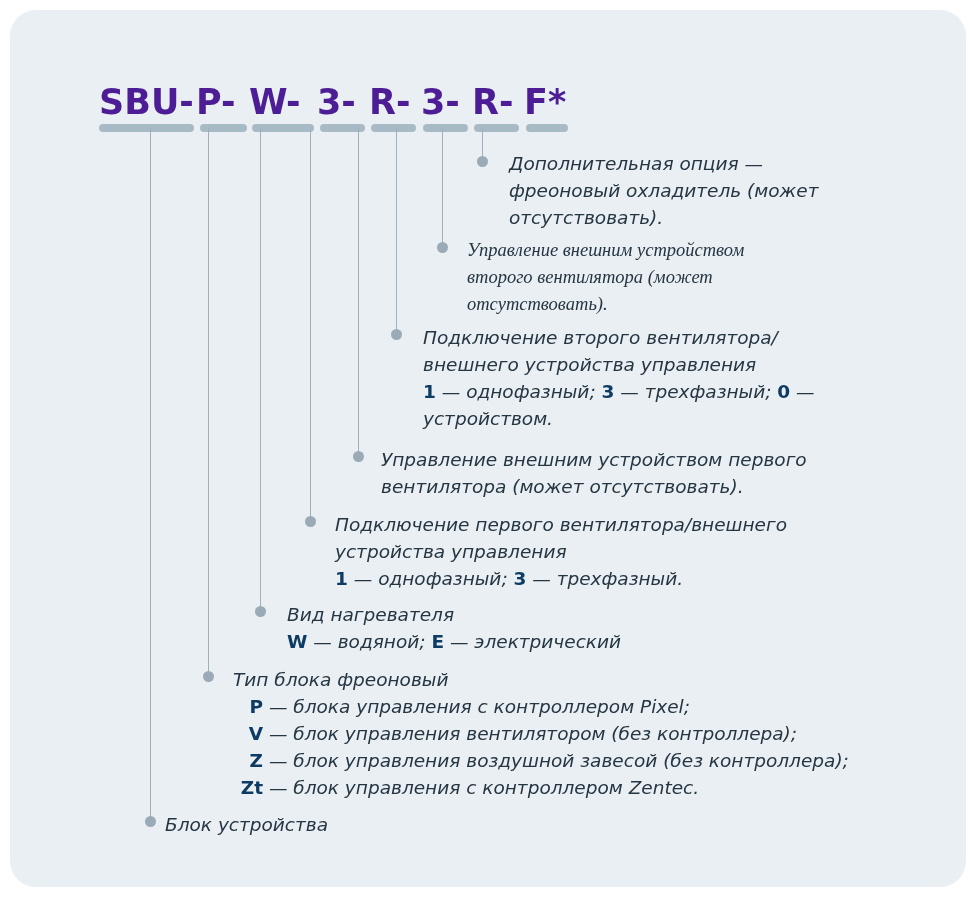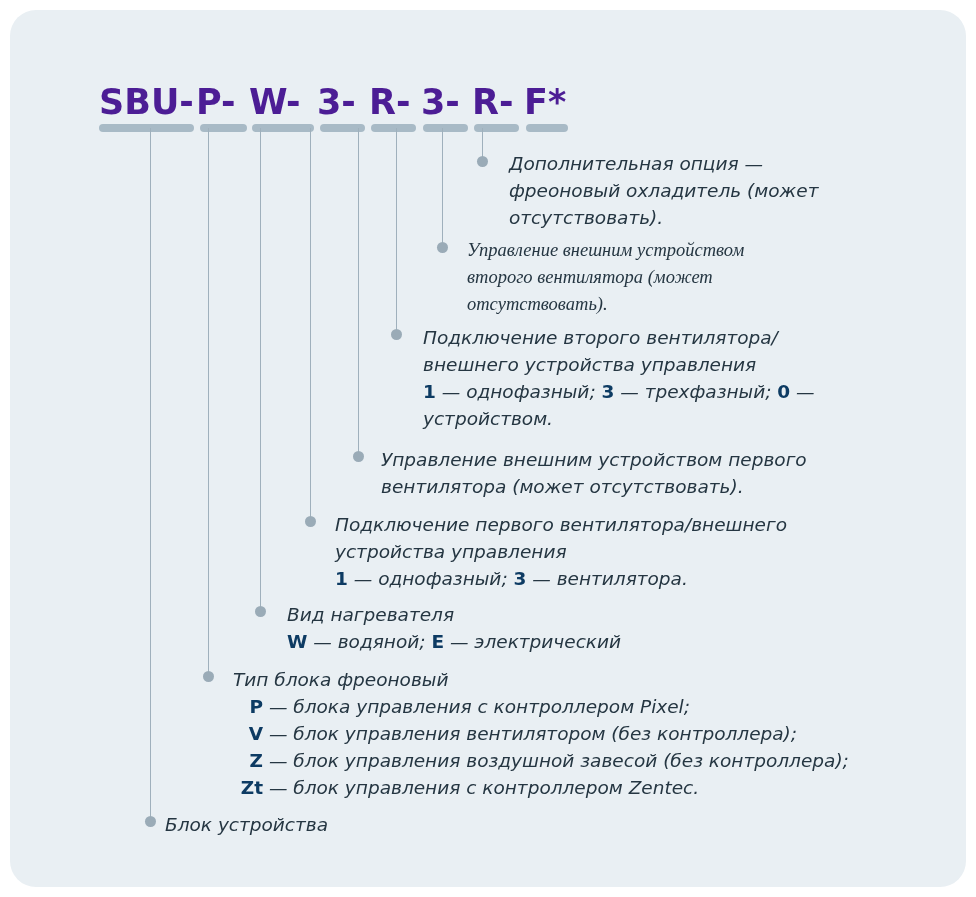--- a/index.html
+++ b/index.html
@@ -155,21 +155,21 @@
   </div>
 
   <div class="blk" style="left:371px; top:436px;">
     <span class="ln">Управление внешним устройством первого</span>
     <span class="ln">вентилятора (может отсутствовать).</span>
   </div>
 
   <div class="blk" style="left:325px; top:501px;">
     <span class="ln">Подключение первого вентилятора/внешнего</span>
     <span class="ln">устройства управления</span>
-    <span class="ln" style="padding-left:0px;"><span class="mk">1</span><span> — однофазный; </span><span class="mk">3</span><span> — вентилятора.</span></span>
+    <span class="ln" style="padding-left:0px;"><span class="mk">1</span><span> — однофазный; </span><span class="mk">3</span><span> — трехфазный.</span></span>
   </div>
 
   <div class="blk" style="left:277px; top:591px;">
     <span class="ln">Вид нагревателя</span>
     <span class="ln"><span class="mk">W</span><span> — водяной; </span><span class="mk">E</span><span> — электрический</span></span>
   </div>
 
   <div class="listblk" style="left:223px; top:656px;">
     <span class="hd">Тип блока фреоновый</span>
     <span class="row"><span class="mk" style="width:30px;">P</span><span> — блока управления с контроллером Pixel;</span></span>

